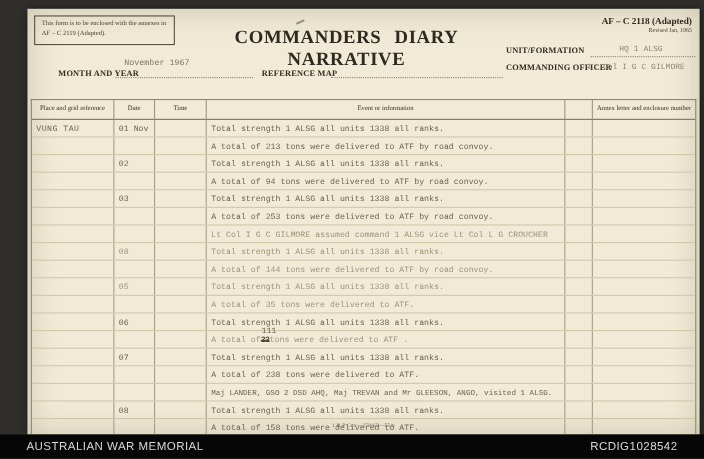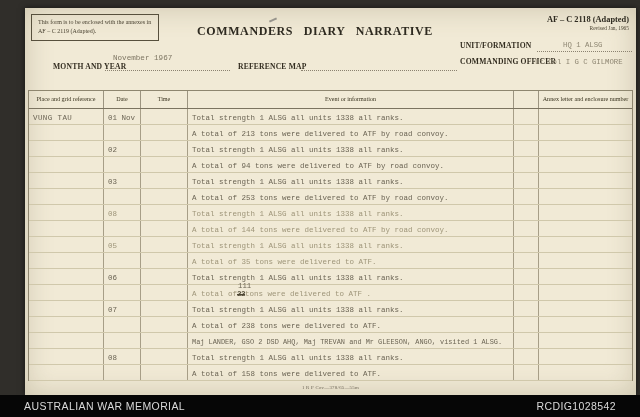--- a/index.html
+++ b/index.html
@@ -3,21 +3,21 @@
 <meta charset="utf-8">
 <style>
   html,body{margin:0;padding:0;background:#1c1b19;}
   .stage{position:relative;width:640px;height:417px;background:#302e2a;overflow:hidden;
          font-family:"Liberation Serif","DejaVu Serif",serif;}
   .paper{position:absolute;left:25px;top:8px;width:611px;height:387px;background:#f1ead6;
          box-shadow:inset 0 0 28px rgba(110,100,70,.28), 0 0 6px rgba(0,0,0,.55);}
   
   .note{position:absolute;left:6px;top:6px;width:128px;height:27px;border:1px solid #57503d;
         padding:3px 6px;box-sizing:border-box;font-size:6px;line-height:1.55;color:#4a4332;}
-  .title{position:absolute;left:140px;top:16px;width:300px;text-align:center;font-size:12px;
+  .title{position:absolute;left:140px;top:16px;width:300px;text-align:center;font-size:17px;
          font-weight:bold;letter-spacing:.6px;word-spacing:7px;color:#2e2a20;}
   .penmark{position:absolute;left:244px;top:11px;width:8px;height:2px;background:#97948c;
            transform:rotate(-25deg);}
   .formno{position:absolute;right:7px;top:7px;text-align:right;}
   .formno .l1{font-size:8.4px;font-weight:bold;color:#2e2a20;}
   .formno .l2{font-size:5.4px;color:#4a4332;margin-top:1px;}
   .lbl{position:absolute;font-size:7.6px;font-weight:bold;color:#332d20;letter-spacing:.2px;}
   .typed{position:absolute;font-family:"Liberation Mono","DejaVu Sans Mono",monospace;
          color:#8e8672;white-space:nowrap;}
   .hline{position:absolute;border-top:1px dotted #8b8270;height:0;}
@@ -139,20 +139,28 @@
           <div class="row">
             <div class="cell c-place"></div>
             <div class="cell c-date"></div>
             <div class="cell c-time"></div>
             <div class="cell c-event">A total of 253 tons were delivered to ATF by road convoy.</div>
             <div class="cell c-gap"></div>
             <div class="cell c-annex"></div>
           </div>
           <div class="row faint">
             <div class="cell c-place"></div>
+            <div class="cell c-date"></div>
+            <div class="cell c-time"></div>
+            <div class="cell c-event">Lt Col I G C GILMORE assumed command 1 ALSG vice Lt Col L G CROUCHER</div>
+            <div class="cell c-gap"></div>
+            <div class="cell c-annex"></div>
+          </div>
+          <div class="row faint">
+            <div class="cell c-place"></div>
             <div class="cell c-date">08</div>
             <div class="cell c-time"></div>
             <div class="cell c-event">Total strength 1 ALSG all units 1338 all ranks.</div>
             <div class="cell c-gap"></div>
             <div class="cell c-annex"></div>
           </div>
           <div class="row faint">
             <div class="cell c-place"></div>
             <div class="cell c-date"></div>
             <div class="cell c-time"></div>

